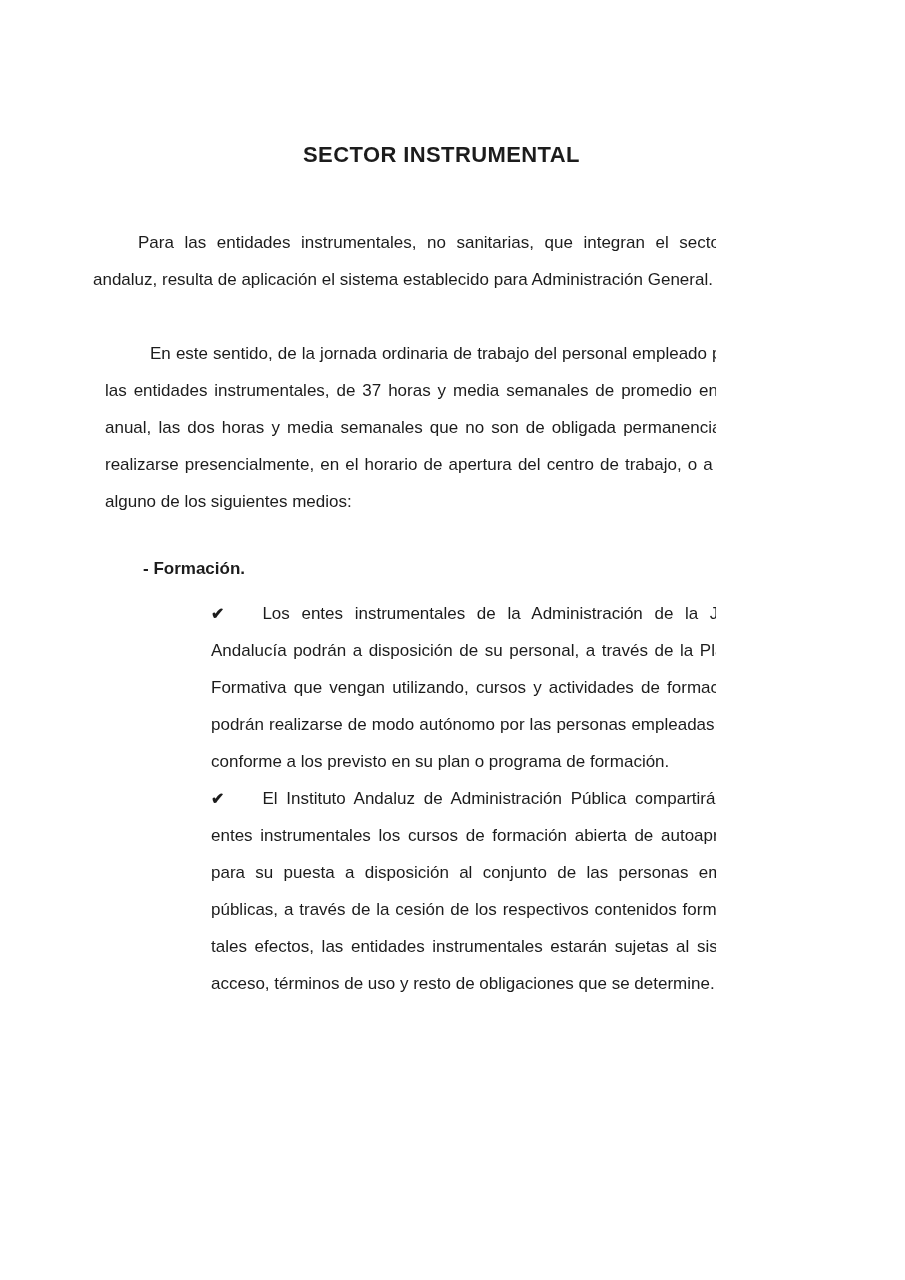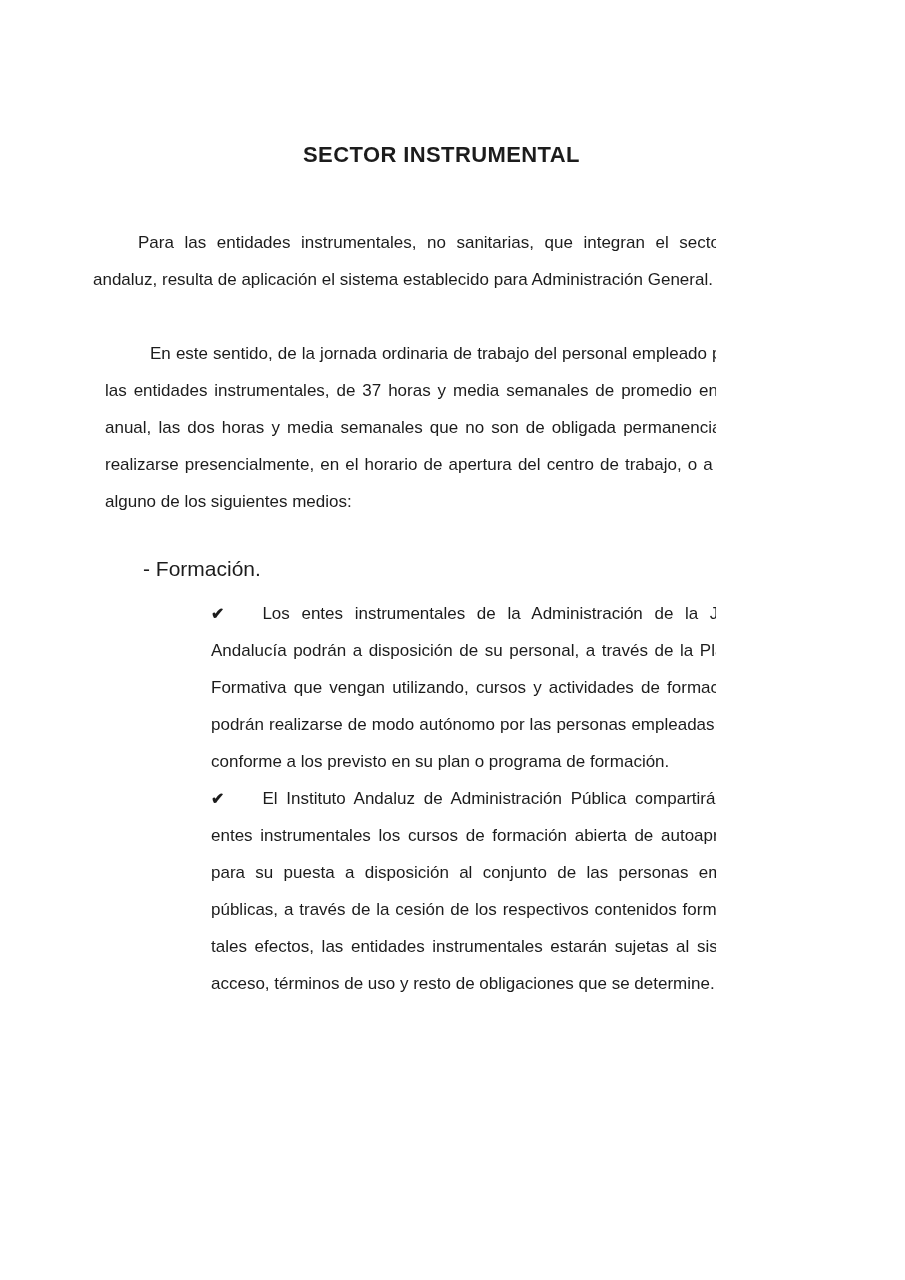--- a/index.html
+++ b/index.html
@@ -34,23 +34,23 @@
     margin: 0;
     font-size: 17px;
     line-height: 37px;
     text-align: justify;
     text-indent: 45px;
   }
   p.para-1 { margin-top: 52px; }
   p.para-2 { margin-top: 37px; margin-left: 12px; }
   .section-heading {
     margin: 30px 0 0 50px;
-    font-size: 21px;
+    font-size: 17px;
     line-height: 37px;
-    font-weight: 400;
+    font-weight: 700;
   }
   .bullet-list { margin: 8px; }
   p.bullet {
     margin: 0 0 0 110px;
     font-size: 17px;
     line-height: 37px;
     text-align: justify;
   }
   .check {
     font-weight: 700;

